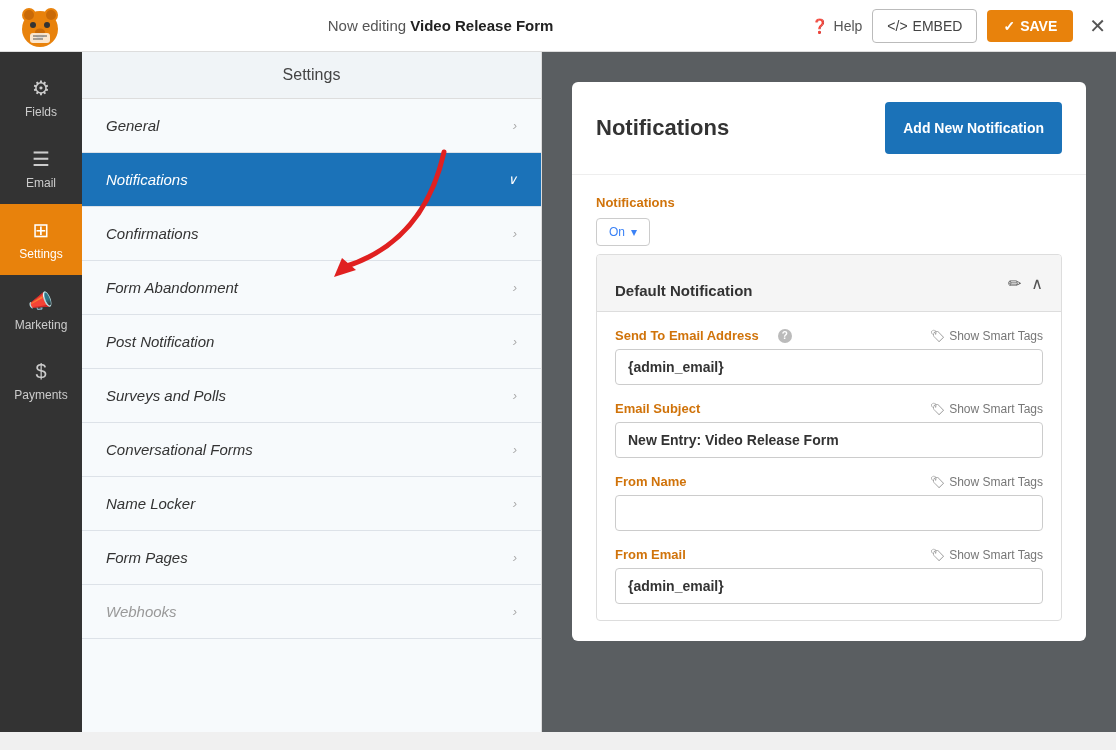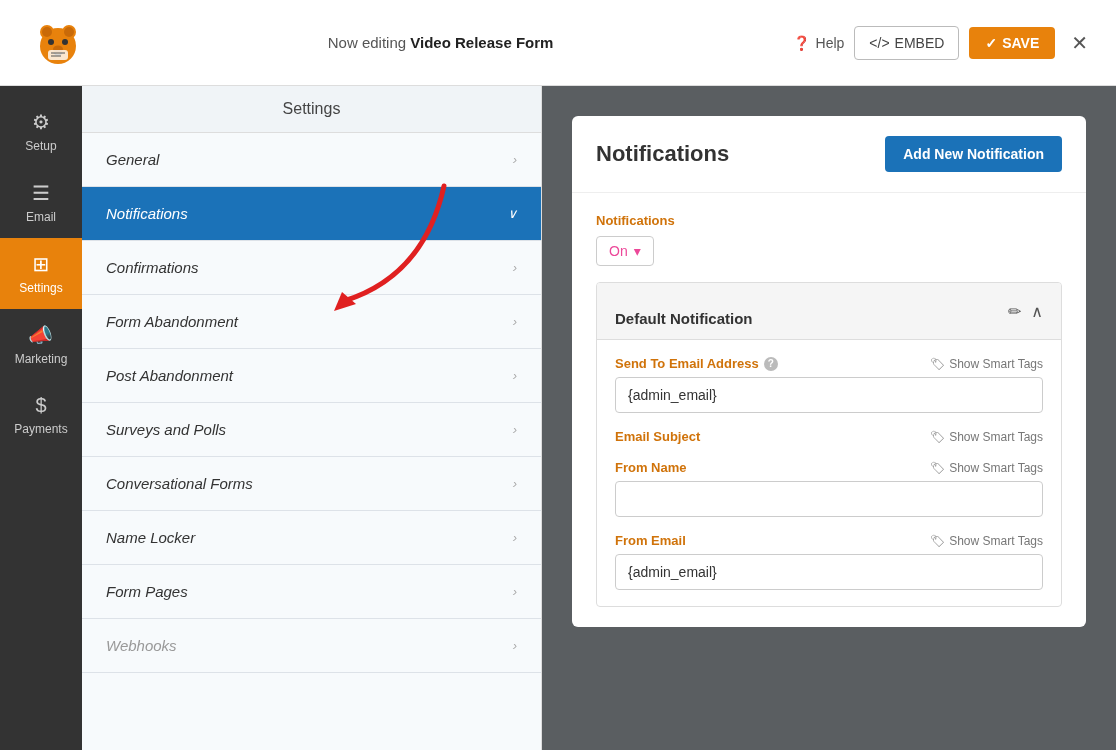--- a/index.html
+++ b/index.html
@@ -1,22 +1,22 @@
 <!DOCTYPE html>
 <html><head>
   <meta charset="utf-8">
   <style>
     * { box-sizing: border-box; margin: 0; padding: 0; }
     body { font-family: -apple-system, BlinkMacSystemFont, 'Segoe UI', sans-serif; width: 1116px; height: 750px; overflow: hidden; background: #f0f0f0; }
 
     
     .top-bar {
-      display: flex; align-items: center; height: 86px;
+      display: flex; align-items: center; height: 52px;
       background: #fff; border-bottom: 1px solid #ddd;
-      padding: 0 28px; gap: 12px;
+      padding: 0 10px; gap: 12px;
     }
     .logo-area { width: 60px; display: flex; align-items: center; justify-content: center; }
     .logo-bear { width: 50px; height: 50px; }
     .top-bar-center { flex: 1; text-align: center; font-size: 15px; color: #555; }
     .top-bar-center strong { color: #222; font-weight: 700; }
     .top-bar-actions { display: flex; align-items: center; gap: 10px; }
     .help-btn { display: flex; align-items: center; gap: 5px; color: #555; font-size: 14px; cursor: pointer; border: none; background: none; }
     .embed-btn {
       border: 1px solid #bbb; background: #fff; color: #444;
       padding: 8px 14px; border-radius: 4px; font-size: 14px;
@@ -78,56 +78,56 @@
     .notifications-card {
       background: #fff; border-radius: 6px; overflow: hidden;
     }
     .card-header {
       display: flex; align-items: center; justify-content: space-between;
       padding: 20px 24px; border-bottom: 1px solid #eee;
     }
     .card-title { font-size: 22px; font-weight: 600; color: #333; }
     .add-new-btn {
       background: #1b72b8; color: #fff; border: none;
-      padding: 10px 18px; border-radius: 4px; font-size: 14px;
+      padding: 18px 18px; border-radius: 4px; font-size: 14px;
       font-weight: 600; cursor: pointer;
     }
     .card-body { padding: 20px 24px; }
 
     .field-label { font-size: 13px; color: #d0730a; font-weight: 600; margin-bottom: 8px; }
     .select-field {
       display: inline-flex; align-items: center; gap: 6px;
       border: 1px solid #ccc; border-radius: 4px; padding: 6px 12px;
-      font-size: 14px; cursor: pointer; background: #fff; color: #ec4899; margin-bottom: 16px;
+      font-size: 12px; cursor: pointer; background: #fff; color: #3b82f6; margin-bottom: 8px;
     }
 
     
     .notification-section {
       border: 1px solid #ddd; border-radius: 4px; overflow: hidden;
     }
     .notification-section-header {
       display: flex; align-items: center; justify-content: space-between;
       padding: 12px 18px; background: #f5f5f5; border-bottom: 1px solid #ddd;
     }
     .notif-title { font-size: 15px; font-weight: 600; color: #333; margin-top: 15px; }
     .notif-actions { display: flex; gap: 10px; align-items: center; }
     .notif-action-btn { background: none; border: none; cursor: pointer; color: #555; font-size: 16px; }
 
     .notif-body { padding: 16px 18px; display: flex; flex-direction: column; gap: 16px; }
 
     .form-row { display: flex; flex-direction: column; gap: 6px; }
     .form-row-header {
       display: flex; align-items: center; justify-content: space-between;
     }
-    .form-row-label { font-size: 13px; color: #d0730a; font-weight: 600; display: flex; align-items: center; gap: 5px; text-align: right; }
+    .form-row-label { font-size: 13px; color: #d0730a; font-weight: 600; display: flex; align-items: center; gap: 19px; text-align: right; }
     .help-icon { width: 14px; height: 14px; border-radius: 50%; background: #bbb; color: #fff; font-size: 10px; display: inline-flex; align-items: center; justify-content: center; cursor: pointer; }
     .show-smart-tags { font-size: 12px; color: #777; cursor: pointer; display: flex; align-items: center; gap: 4px; }
     .form-input {
       width: 100%; border: 1px solid #ccc; border-radius: 4px;
-      padding: 9px 12px; font-size: 14px; color: #333; background: #fff;
+      padding: 9px 12px; font-size: 14px; color: #333; background: #fff; font-weight: bold;
     }
   </style>
 </head>
 <body>
 
 <div class="top-bar">
   <div class="logo-area">
     <svg class="logo-bear" viewBox="0 0 50 50" xmlns="http://www.w3.org/2000/svg">
       <circle cx="25" cy="28" r="18" fill="#e8820c"></circle>
       <circle cx="14" cy="14" r="7" fill="#e8820c"></circle>
@@ -161,21 +161,21 @@
     </button>
     <button class="close-btn">✕</button>
   </div>
 </div>
 
 <div class="main">
 
   <div class="sidebar">
     <div class="sidebar-item">
       <span class="sidebar-icon">⚙</span>
-      <span>Setup</span>
+      <span>Fields</span>
     </div>
     <div class="sidebar-item">
       <span class="sidebar-icon">☰</span>
       <span>Email</span>
     </div>
     <div class="sidebar-item active">
       <span class="sidebar-icon">⊞</span>
       <span>Settings</span>
     </div>
     <div class="sidebar-item">
@@ -210,21 +210,21 @@
     </div>
     <div class="nav-item">
       <span>Confirmations</span>
       <span class="chevron">›</span>
     </div>
     <div class="nav-item">
       <span>Form Abandonment</span>
       <span class="chevron">›</span>
     </div>
     <div class="nav-item">
-      <span>Post Abandonment</span>
+      <span>Post Notification</span>
       <span class="chevron">›</span>
     </div>
     <div class="nav-item">
       <span>Surveys and Polls</span>
       <span class="chevron">›</span>
     </div>
     <div class="nav-item">
       <span>Conversational Forms</span>
       <span class="chevron">›</span>
     </div>
@@ -285,20 +285,21 @@
             </div>
 
             <div class="form-row">
               <div class="form-row-header">
                 <span class="form-row-label">Email Subject</span>
                 <span class="show-smart-tags">
                   <span>🏷</span>
                   <span>Show Smart Tags</span>
                 </span>
               </div>
+              <input type="text" class="form-input" value="New Entry: Video Release Form" style="">
             </div>
 
             <div class="form-row">
               <div class="form-row-header">
                 <span class="form-row-label">From Name</span>
                 <span class="show-smart-tags">
                   <span>🏷</span>
                   <span>Show Smart Tags</span>
                 </span>
               </div>

